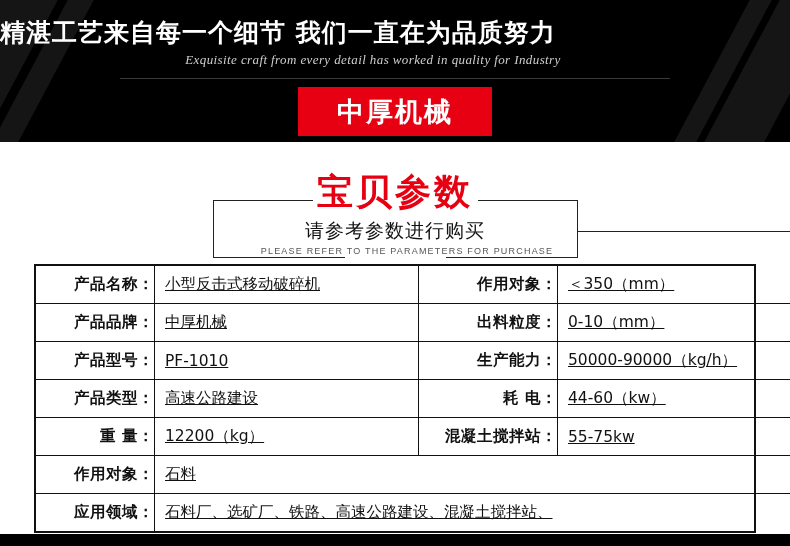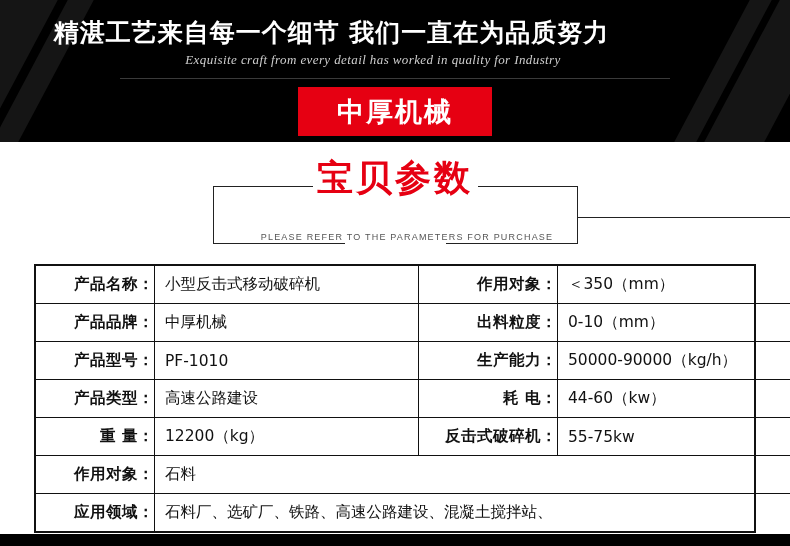--- a/index.html
+++ b/index.html
@@ -26,28 +26,27 @@
     width: 790px;
     height: 142px;
     background: #000000;
     overflow: hidden;
   }
   .banner-headline {
     position: absolute;
     top: 16px;
     left: 0;
     width: 637px;
-    text-align: center;
+    text-align: left;
     color: #ffffff;
     font-family: "DejaVu Sans", sans-serif;
     font-size: 25px;
     font-weight: bold;
     letter-spacing: 1px;
     white-space: nowrap;
-    padding-left: 13px;
   }
   .banner-sub {
     position: absolute;
     top: 52px;
     left: 0;
     width: 746px;
     text-align: center;
     color: #cfcfcf;
     font-family: "Liberation Serif", serif;
     font-style: italic;
@@ -92,20 +91,21 @@
     letter-spacing: 2px;
     white-space: nowrap;
   }
 
   
   .title-zone {
     position: relative;
     width: 790px;
     height: 110px;
     background: #ffffff;
+    margin-top: 14px;
   }
   .title-main {
     position: absolute;
     top: 12px;
     left: 0;
     width: 790px;
     text-align: center;
     color: #e60012;
     font-family: "DejaVu Sans", sans-serif;
     font-size: 36px;
@@ -186,20 +186,21 @@
     color: #e60012;
     font-weight: bold;
     width: 108px;
     letter-spacing: 0.5px;
     text-align: right;
   }
   td.lbl.wide { width: 128px; }
   td.val {
     color: #111111;
     width: 253px;
+    text-decoration: underline;
   }
   td.val.wide { width: 233px; }
   td.val.full { width: auto; }
 
   .bottom-bar {
     position: absolute;
     left: 0;
     bottom: 0;
     width: 790px;
     height: 12px;
@@ -226,20 +227,21 @@
 
   <div class="title-zone">
     <div class="br br-l-top"></div>
     <div class="br br-l-vert"></div>
     <div class="br br-l-bottom"></div>
     <div class="br br-r-top"></div>
     <div class="br br-r-vert"></div>
     <div class="br br-r-bottom"></div>
     <div class="br br-r-ext"></div>
     <div class="title-main">宝贝参数</div>
+    <div class="title-sub">请参考参数进行购买</div>
     <div class="title-en">PLEASE REFER TO THE PARAMETERS FOR PURCHASE</div>
   </div>
 
   <div class="table-wrap">
     <table class="params">
       <tbody>
         <tr>
           <td class="lbl">产品名称：</td>
           <td class="val">小型反击式移动破碎机</td>
           <td class="lbl wide">作用对象：</td>
@@ -259,21 +261,21 @@
         </tr>
         <tr>
           <td class="lbl">产品类型：</td>
           <td class="val">高速公路建设</td>
           <td class="lbl wide">耗    电：</td>
           <td class="val wide">44-60（kw）</td>
         </tr>
         <tr>
           <td class="lbl">重    量：</td>
           <td class="val">12200（kg）</td>
-          <td class="lbl wide">反击式破碎机：</td>
+          <td class="lbl wide">混凝土搅拌站：</td>
           <td class="val wide">55-75kw</td>
         </tr>
         <tr>
           <td class="lbl">作用对象：</td>
           <td class="val full" colspan="3">石料</td>
         </tr>
         <tr>
           <td class="lbl">应用领域：</td>
           <td class="val full" colspan="3">石料厂、选矿厂、铁路、高速公路建设、混凝土搅拌站、</td>
         </tr>

